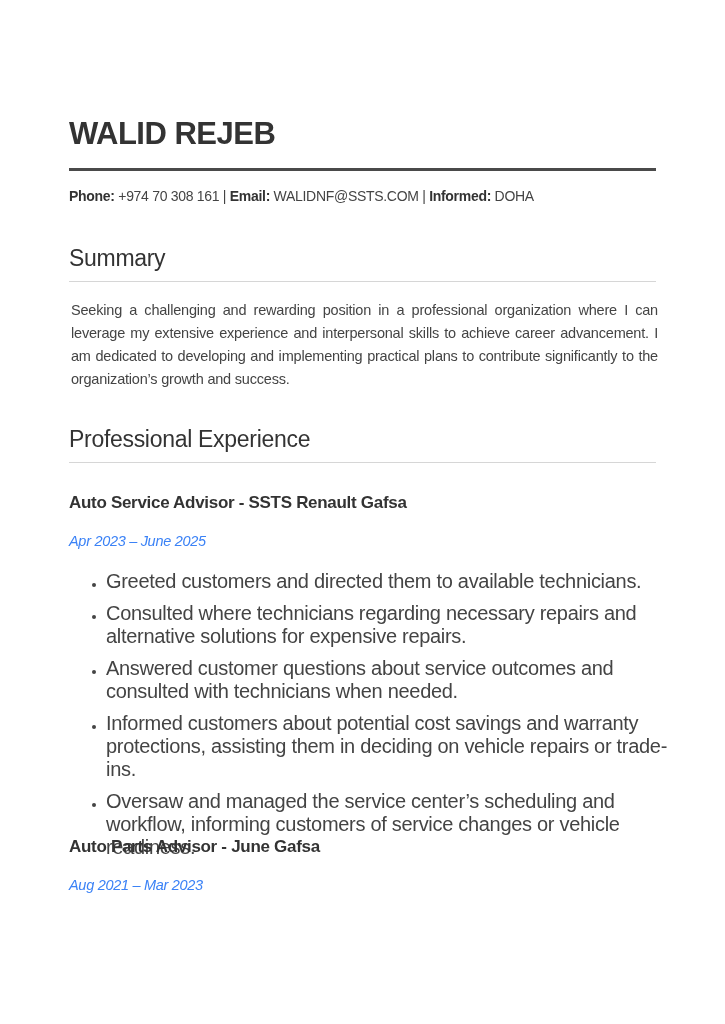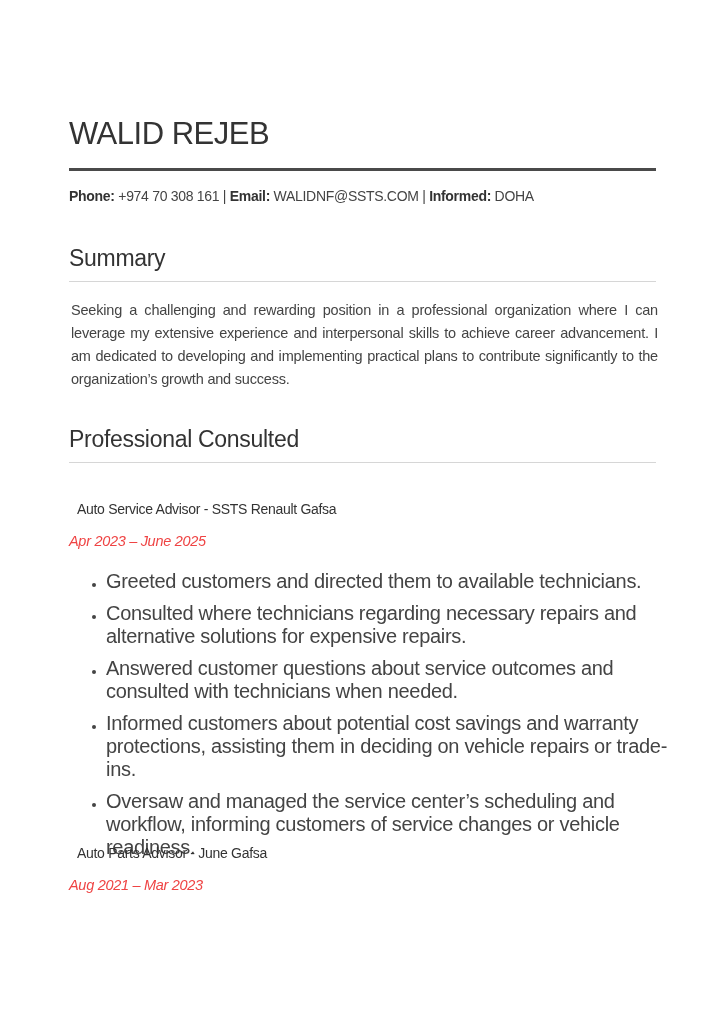--- a/index.html
+++ b/index.html
@@ -1,27 +1,27 @@
 <!DOCTYPE html>
 <html><head>
   <meta charset="utf-8">
   <style>
     html, body { margin: 0; padding: 0; background: #ffffff; }
     body { width: 725px; height: 1024px; position: relative; overflow: hidden;
       font-family: "Liberation Sans", "DejaVu Sans", sans-serif; color: #333333; }
     .page { position: absolute; left: 69px; top: 0; width: 587px; }
-    .name { position: absolute; top: 116px; left: 0; font-size: 31px; font-weight: normal; color: #333; letter-spacing: -0.5px; margin: 0; }
+    .name { position: absolute; top: 116px; left: 0; font-size: 31px; font-weight: bold; color: #333; letter-spacing: -0.5px; margin: 0; }
     .name-rule { position: absolute; top: 168px; left: 0; width: 587px; height: 3px; background: #4a4a4a; }
     .contact { position: absolute; top: 188px; left: 0; font-size: 14px; color: #444; white-space: nowrap; letter-spacing: -0.3px; }
     .contact b { color: #333; }
     .section-title { position: absolute; left: 0; font-size: 23px; font-weight: normal; color: #333; margin: 0; letter-spacing: -0.3px; }
     .section-rule { position: absolute; left: 0; width: 587px; height: 1px; background: #d6d6d6; }
     .summary-text { position: absolute; top: 297px; left: 0; width: 587px; font-size: 14.5px; line-height: 23px; color: #444; text-align: justify; margin: 2px; letter-spacing: -0.2px; }
-    .job-title { position: absolute; left: 0; font-size: 14px; font-weight: normal; color: #333; margin: 8px; letter-spacing: -0.3px; }
-    .job-date { position: absolute; left: 0; font-size: 14.5px; font-style: italic; color: #ef4444; letter-spacing: -0.3px; }
+    .job-title { position: absolute; left: 0; font-size: 17px; font-weight: bold; color: #333; margin: 0; letter-spacing: -0.3px; }
+    .job-date { position: absolute; left: 0; font-size: 14.5px; font-style: italic; color: #3b82f6; letter-spacing: -0.3px; }
     ul.bullets { position: absolute; top: 570px; left: 19px; width: 568px; margin: 0; padding: 0 0 0 18px; font-size: 20px; line-height: 23px; color: #444; letter-spacing: -0.3px; }
     ul.bullets li { margin-bottom: 9px; }
     ul.bullets li::marker { color: #444; font-size: 12px; }
   </style>
 </head>
 <body>
 
 <div class="page">
   <h1 class="name">WALID REJEB</h1>
   <div class="name-rule"></div>
@@ -34,21 +34,21 @@
     <span>WALIDNF@SSTS.COM</span>
     <span>|</span>
     <b>Informed:</b>
     <span>DOHA</span>
   </div>
 
   <h2 class="section-title" style="top:245px;">Summary</h2>
   <div class="section-rule" style="top:281px;"></div>
   <p class="summary-text">Seeking a challenging and rewarding position in a professional organization where I can leverage my extensive experience and interpersonal skills to achieve career advancement. I am dedicated to developing and implementing practical plans to contribute significantly to the organization’s growth and success.</p>
 
-  <h2 class="section-title" style="top:426px;">Professional Consulted</h2>
+  <h2 class="section-title" style="top:426px;">Professional Experience</h2>
   <div class="section-rule" style="top:462px;"></div>
 
   <h3 class="job-title" style="top:493px;">Auto Service Advisor - SSTS Renault Gafsa</h3>
   <div class="job-date" style="top:533px;">Apr 2023 – June 2025</div>
   <ul class="bullets">
     <li>Greeted customers and directed them to available technicians.</li>
     <li>Consulted where technicians regarding necessary repairs and alternative solutions for expensive repairs.</li>
     <li>Answered customer questions about service outcomes and consulted with technicians when needed.</li>
     <li>Informed customers about potential cost savings and warranty protections, assisting them in deciding on vehicle repairs or trade-ins.</li>
     <li>Oversaw and managed the service center’s scheduling and workflow, informing customers of service changes or vehicle readiness.</li>

